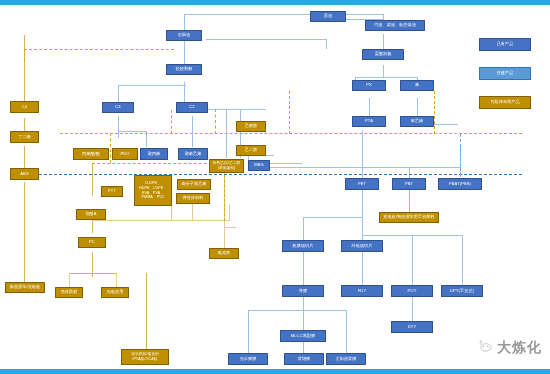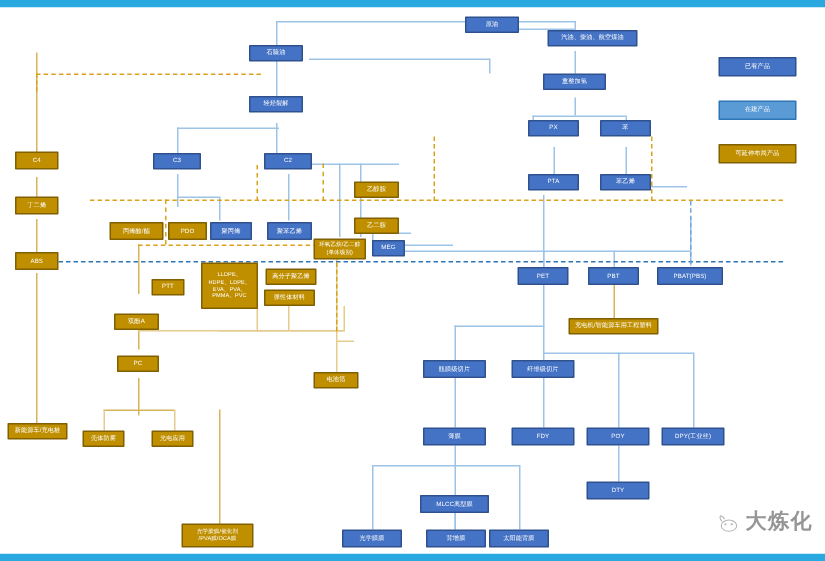--- a/index.html
+++ b/index.html
@@ -43,21 +43,21 @@
   .dash-blue{border-top:0.9px dashed #2E75B6;position:absolute;z-index:2;}
   .dash-bluev{border-left:0.9px dashed #6FA8DC;position:absolute;z-index:2;}
 
   
   .legend{position:absolute;z-index:6;}
   .legend .node{position:relative;left:0;top:0;margin:0;}
 
   
   .wm{
     position:absolute;right:8px;bottom:12px;z-index:8;
-    display:flex;align-items:flex-end;gap:4px;
+    display:flex;align-items:flex-start;gap:4px;
     color:#7B7B7B;opacity:.72;
   }
   .wm-logo{width:15px;height:15px;position:relative;}
   .wm-text{font-size:14px;font-weight:bold;letter-spacing:1px;color:#6E6E6E;}
 </style>
 </head>
 <body>
 
 <div id="root">
 

